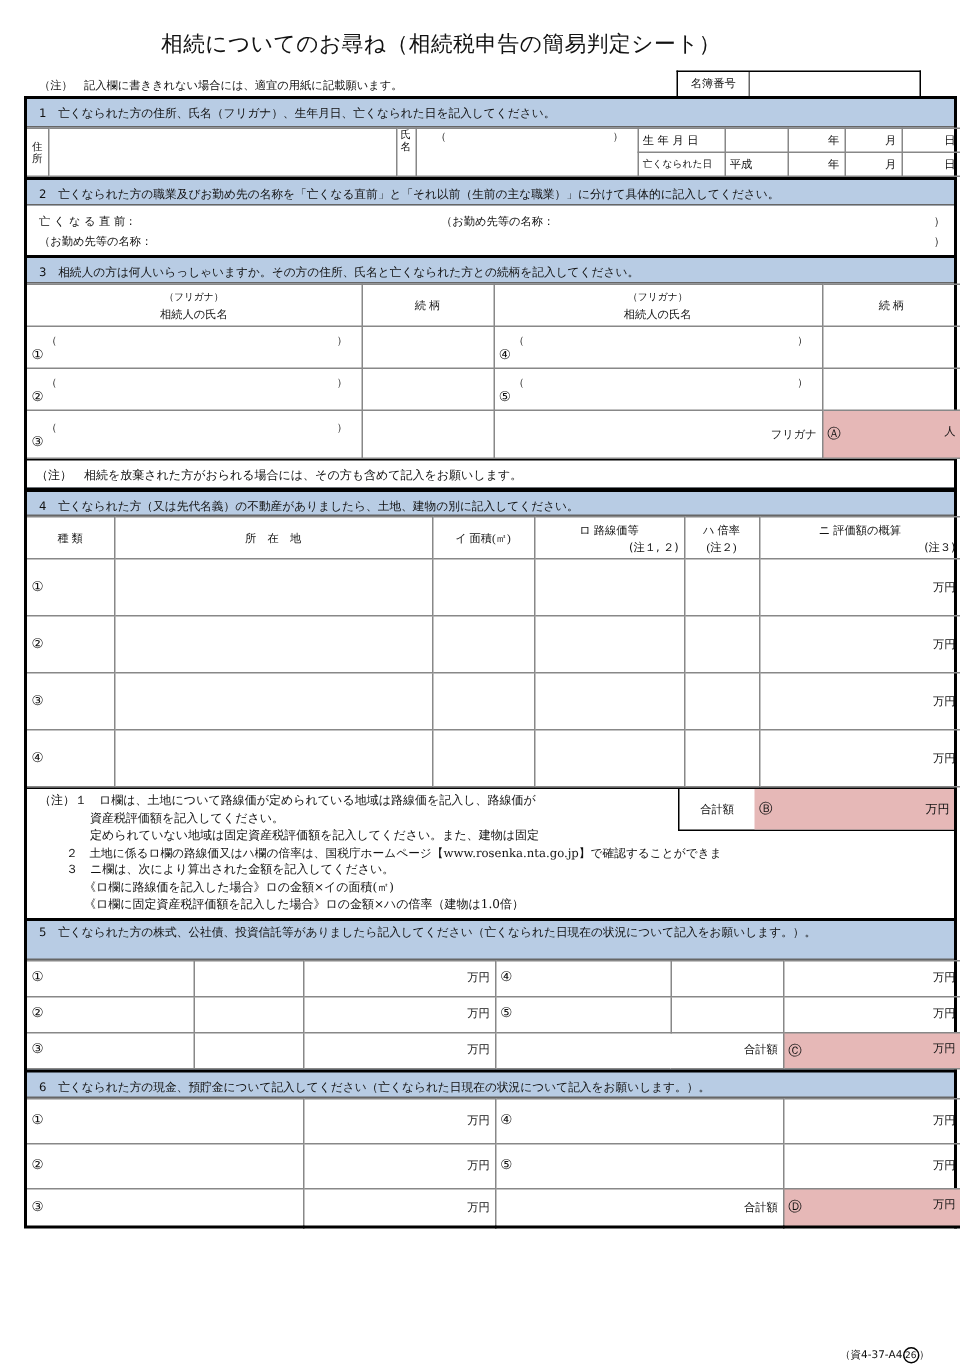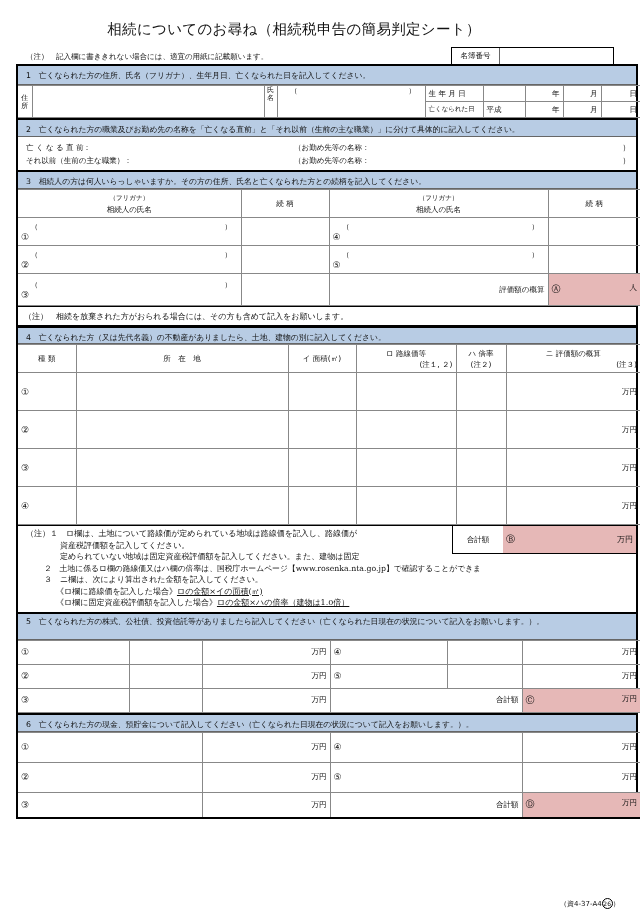--- a/index.html
+++ b/index.html
@@ -10,27 +10,27 @@
   .meibo { position: absolute; top: 47px; left: 451px; width: 163px; height: 17px; border: 1.5px solid #000; border-bottom: none; display: flex; }
   .meibo .lbl { width: 48px; border-right: 1px solid #666; text-align: center; line-height: 15px; font-size: 7.5px; }
   .form { position: absolute; top: 64px; left: 16px; width: 622px; border: 2px solid #000; border-bottom: none; }
   .sec-h { background: #b8cce4; height: 19px; line-height: 19px; padding-left: 8px; font-size: 7.8px; border-bottom: 1px solid #666; }
   .sec-h.two { height: 28px; line-height: 12px; padding-top: 2px; }
   .thick { border-top: 2px solid #000; }
   table { border-collapse: collapse; width: 100%; table-layout: fixed; }
   td { border: 1px solid #888; font-size: 7.5px; vertical-align: middle; padding: 0 3px; }
   tr > td:first-child { border-left: none; }
   tr > td:last-child { border-right: none; }
-  .c { text-align: center; }
+  .c { text-align: center; font-family: Liberation Serif, serif; }
   .r { text-align: right; }
   .pink { background: #e6b8b7; }
   .paren { display: flex; justify-content: space-between; font-size: 7px; padding: 0 6px 0 10px; }
   .num { font-size: 9px; }
   .notes4 { font-family: "DejaVu Serif", serif; font-size: 8px; line-height: 11.5px; padding: 2px 6px 3px 8px; }
-  .u { text-decoration: underline; }
+  .u { }
   .footer { position: absolute; top: 898px; left: 560px; font-size: 7px; }
   .circ { display: inline-block; width: 11px; height: 11px; border: 1px solid #000; border-radius: 50%; text-align: center; line-height: 10px; font-size: 6px; }
 </style>
 </head>
 <body>
 
 <div class="title">相続についてのお尋ね（相続税申告の簡易判定シート）</div>
 <div class="note-top">（注）　記入欄に書ききれない場合には、適宜の用紙に記載願います。</div>
 <div class="meibo">
   <div class="lbl">名簿番号</div>
@@ -80,21 +80,20 @@
     </table>
 
   <div class="sec-h thick">2　亡くなられた方の職業及びお勤め先の名称を「亡くなる直前」と「それ以前（生前の主な職業）」に分けて具体的に記入してください。</div>
   <div style="padding:4px 6px 3px 8px;font-size:7.5px;line-height:13px">
     <div style="display:flex">
       <span style="width:268px">亡 く な る 直 前 :</span>
       <span style="flex:1">（お勤め先等の名称：</span>
       <span>）</span>
     </div>
     <div style="display:flex">
-      <span style="width:268px">それ以前（生前の主な職業）：</span>
       <span style="flex:1">（お勤め先等の名称：</span>
       <span>）</span>
     </div>
   </div>
 
   <div class="sec-h thick">3　相続人の方は何人いらっしゃいますか。その方の住所、氏名と亡くなられた方との続柄を記入してください。</div>
   <table>
     <colgroup>
         <col style="width:223px">
         <col style="width:88px">
@@ -137,21 +136,21 @@
               <span>）</span>
             </div><span class="num">⑤</span></td>
       <td></td>
     </tr>
     <tr style="height:32px">
       <td><div class="paren">
               <span>（</span>
               <span>）</span>
             </div><span class="num">③</span></td>
       <td></td>
-      <td class="r" style="border-top:1.5px solid #000;border-left:1.5px solid #000">評価額の概算</td>
+      <td class="r" style="border-top:1.5px solid #000;border-left:1.5px solid #000">フリガナ</td>
       <td class="pink" style="border-top:1.5px solid #000">
             <div style="display:flex;justify-content:space-between">
               <span class="num">Ⓐ</span>
               <span>人</span>
             </div>
           </td>
     </tr>
   </tbody>
     </table>
   <div style="height:19px;line-height:19px;padding-left:6px;font-family:'DejaVu Serif',serif;font-size:8px;border-top:1px solid #000">（注）　相続を放棄された方がおられる場合には、その方も含めて記入をお願いします。</div>

